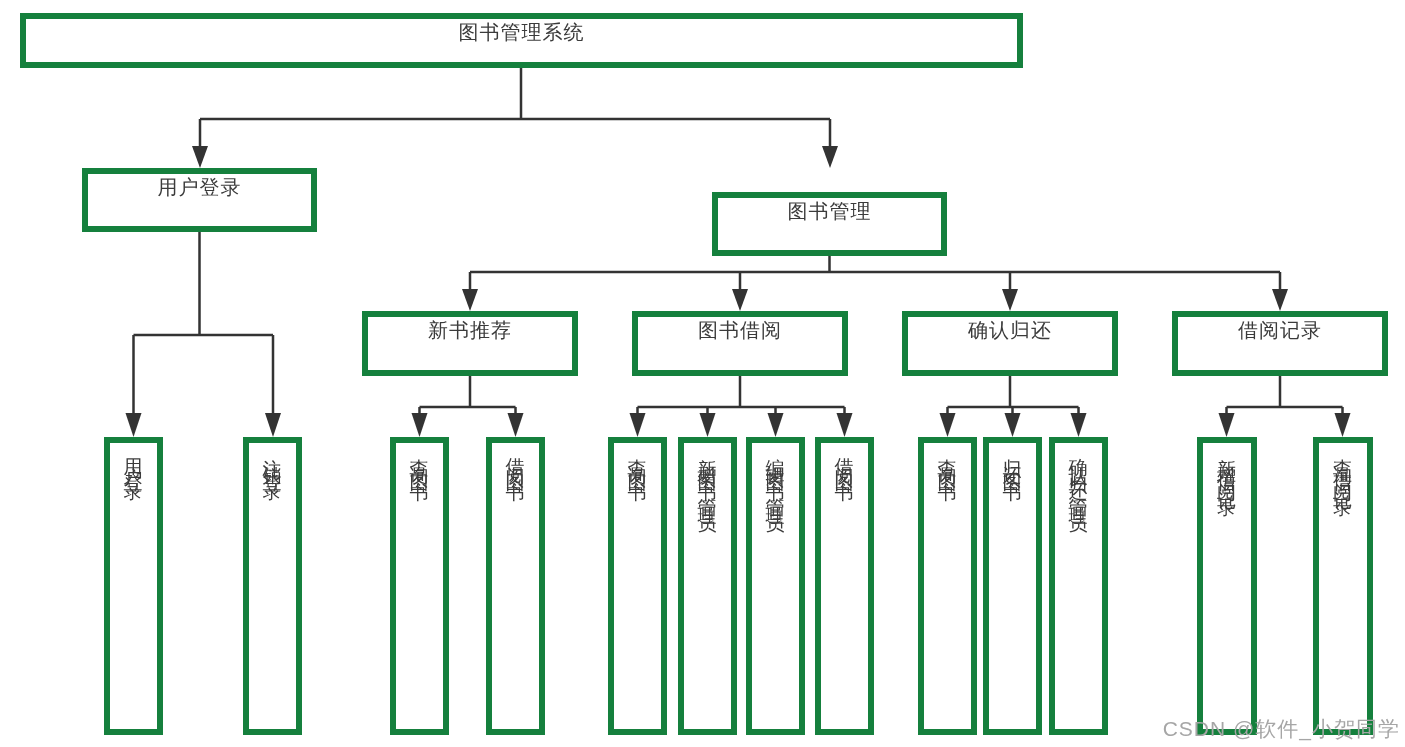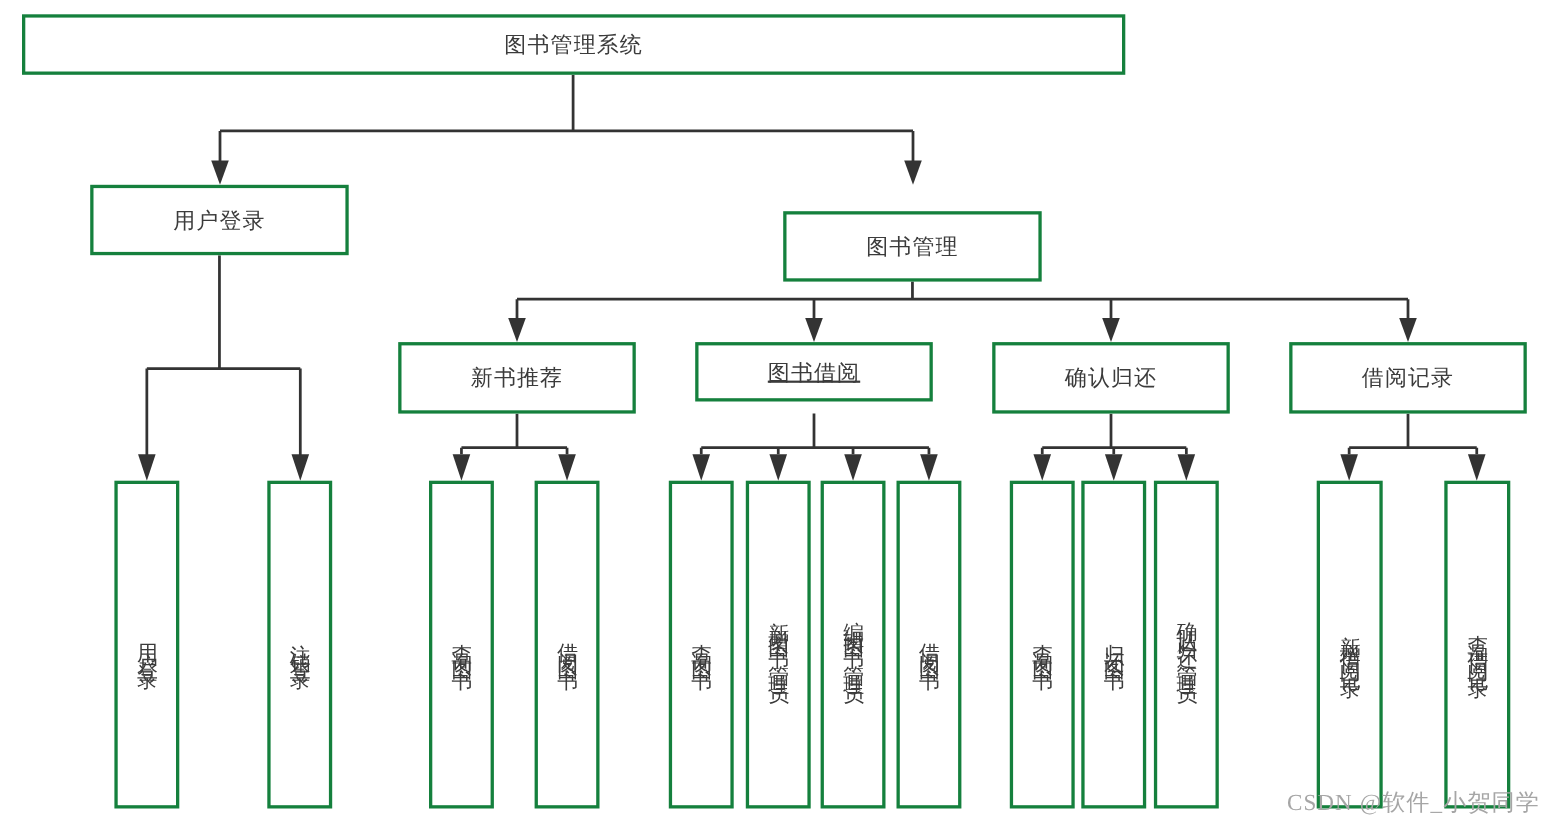--- a/index.html
+++ b/index.html
@@ -18,23 +18,22 @@
   .wires {
     position: absolute;
     left: 0;
     top: 0;
     z-index: 1;
   }
   .node {
     position: absolute;
     box-sizing: border-box;
     background: #ffffff;
-    border: 3px solid #15803d;
+    border: 6px solid #15803d;
     display: flex;
-    align-items: center;
     justify-content: center;
     color: #3b3b3b;
     z-index: 2;
   }
   .node .label {
     font-size: 20px;
     letter-spacing: 1px;
     white-space: nowrap;
   }
   .leaf .label {
@@ -47,21 +46,20 @@
   }
   .watermark {
     position: absolute;
     right: 5px;
     bottom: 4px;
     font-size: 21px;
     color: #a6a6a6;
     letter-spacing: 1px;
     z-index: 3;
     white-space: nowrap;
-    font-family: Liberation Serif, serif;
   }
 </style>
 </head>
 <body>
 
 <div class="canvas">
 
   <svg class="wires" width="1405" height="747" viewBox="0 0 1405 747" xmlns="http://www.w3.org/2000/svg">
     <g stroke="#333333" stroke-width="2.5" fill="none">
 
@@ -109,21 +107,21 @@
   <div class="node" style="left:82px; top:168px; width:235px; height:64px;">
     <span class="label">用户登录</span>
   </div>
   <div class="node" style="left:712px; top:168px; width:235px; height:64px;margin-top:24px;">
     <span class="label">图书管理</span>
   </div>
 
   <div class="node" style="left:362px; top:311px; width:216px; height:65px;">
     <span class="label">新书推荐</span>
   </div>
-  <div class="node" style="left:632px; top:311px; width:216px; height:54px;text-decoration:underline;">
+  <div class="node" style="left:632px; top:311px; width:216px; height:65px;">
     <span class="label">图书借阅</span>
   </div>
   <div class="node" style="left:902px; top:311px; width:216px; height:65px;">
     <span class="label">确认归还</span>
   </div>
   <div class="node" style="left:1172px; top:311px; width:216px; height:65px;">
     <span class="label">借阅记录</span>
   </div>
 
   <div class="node leaf" style="left:104px; top:437px; width:59px; height:298px;">

